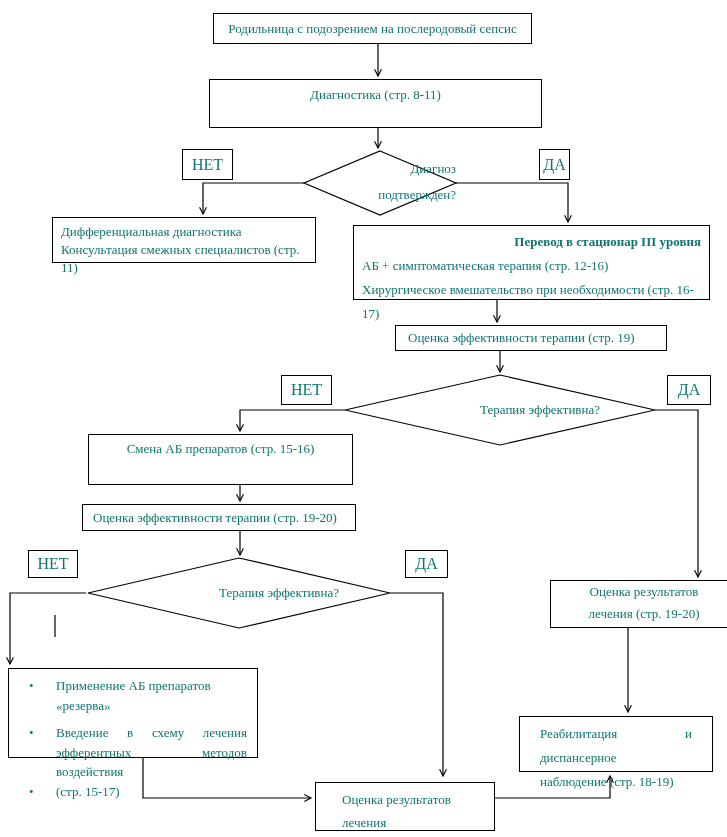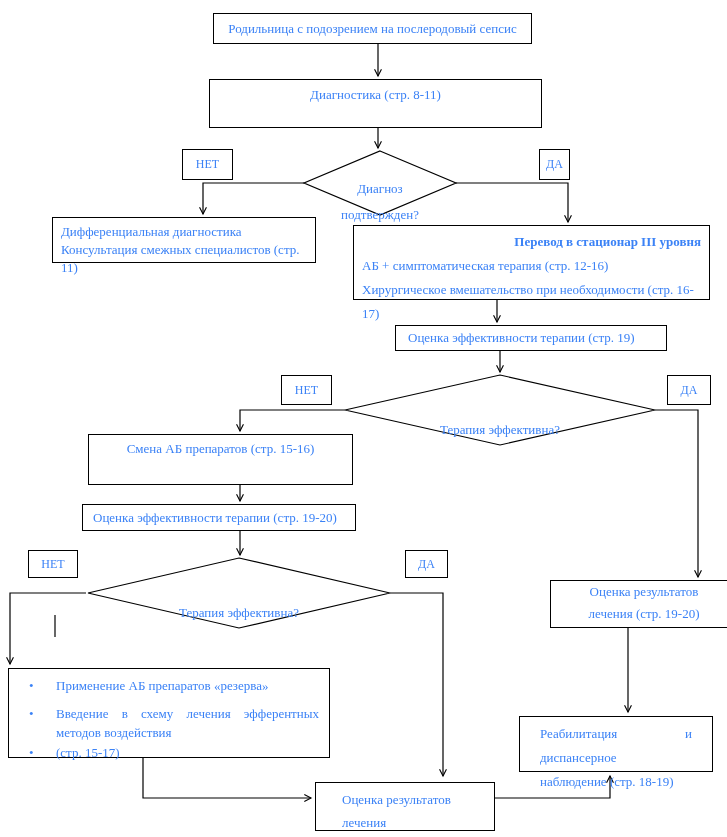--- a/index.html
+++ b/index.html
@@ -1,30 +1,30 @@
 <!DOCTYPE html>
 <html><head>
 <meta charset="utf-8">
 <style>
   html,body{margin:0;padding:0;background:#fff;}
   .canvas{
     position:relative;width:727px;height:837px;background:#ffffff;
     font-family:"Liberation Serif","DejaVu Serif",serif;
-    font-size:13px;color:#3b82f6;overflow:hidden;
+    font-size:13px;color:#0f766e;overflow:hidden;
   }
   .lines{position:absolute;left:0;top:0;z-index:1;pointer-events:none;}
   .box{
     position:absolute;box-sizing:border-box;border:1.2px solid #000;
     background:#fff;z-index:2;line-height:1.35;
   }
   .flex-center{display:flex;align-items:center;justify-content:center;text-align:center;}
-  .yn{font-size:12px;}
+  .yn{font-size:16px;}
   .dtext{
     position:absolute;z-index:3;display:flex;flex-direction:column;
-    align-items:center;justify-content:center;text-align:center;background:transparent;margin-top:20px;
+    align-items:flex-end;justify-content:center;text-align:center;background:transparent;
   }
   .tleft{padding:5px 8px;}
   .title-line{display:block;text-align:right;font-weight:bold;}
   .pline{display:block;}
   .justify-last{display:block;text-align:justify;text-align-last:justify;}
   ul.bullets{list-style:none;margin:7px 0 0 0;padding:0;}
   ul.bullets li{
     position:relative;padding-left:47px;padding-right:10px;line-height:19.5px;
   }
   ul.bullets li::before{
@@ -164,21 +164,21 @@
     <span>НЕТ</span>
   </div>
   <div class="box flex-center yn" style="left:405px;top:550px;width:43px;height:28px;">
     <span>ДА</span>
   </div>
 
   <div class="dtext" style="left:139px;top:582px;width:200px;height:22px;">
     <span>Терапия эффективна?</span>
   </div>
 
-  <div class="box" style="left:8px;top:668px;width:322px;height:90px;">
+  <div class="box" style="left:8px;top:668px;width:250px;height:90px;">
     <ul class="bullets">
       <li>Применение АБ препаратов «резерва»</li>
       <li class="just">Введение в схему лечения эфферентных методов воздействия</li>
       <li>(стр. 15-17)</li>
     </ul>
   </div>
 
   <div class="box" style="left:315px;top:782px;width:180px;height:49px;padding:5px 26px;line-height:23px;">
     <span class="pline">Оценка результатов лечения</span>
     <span class="pline">(стр. 19-20)</span>

